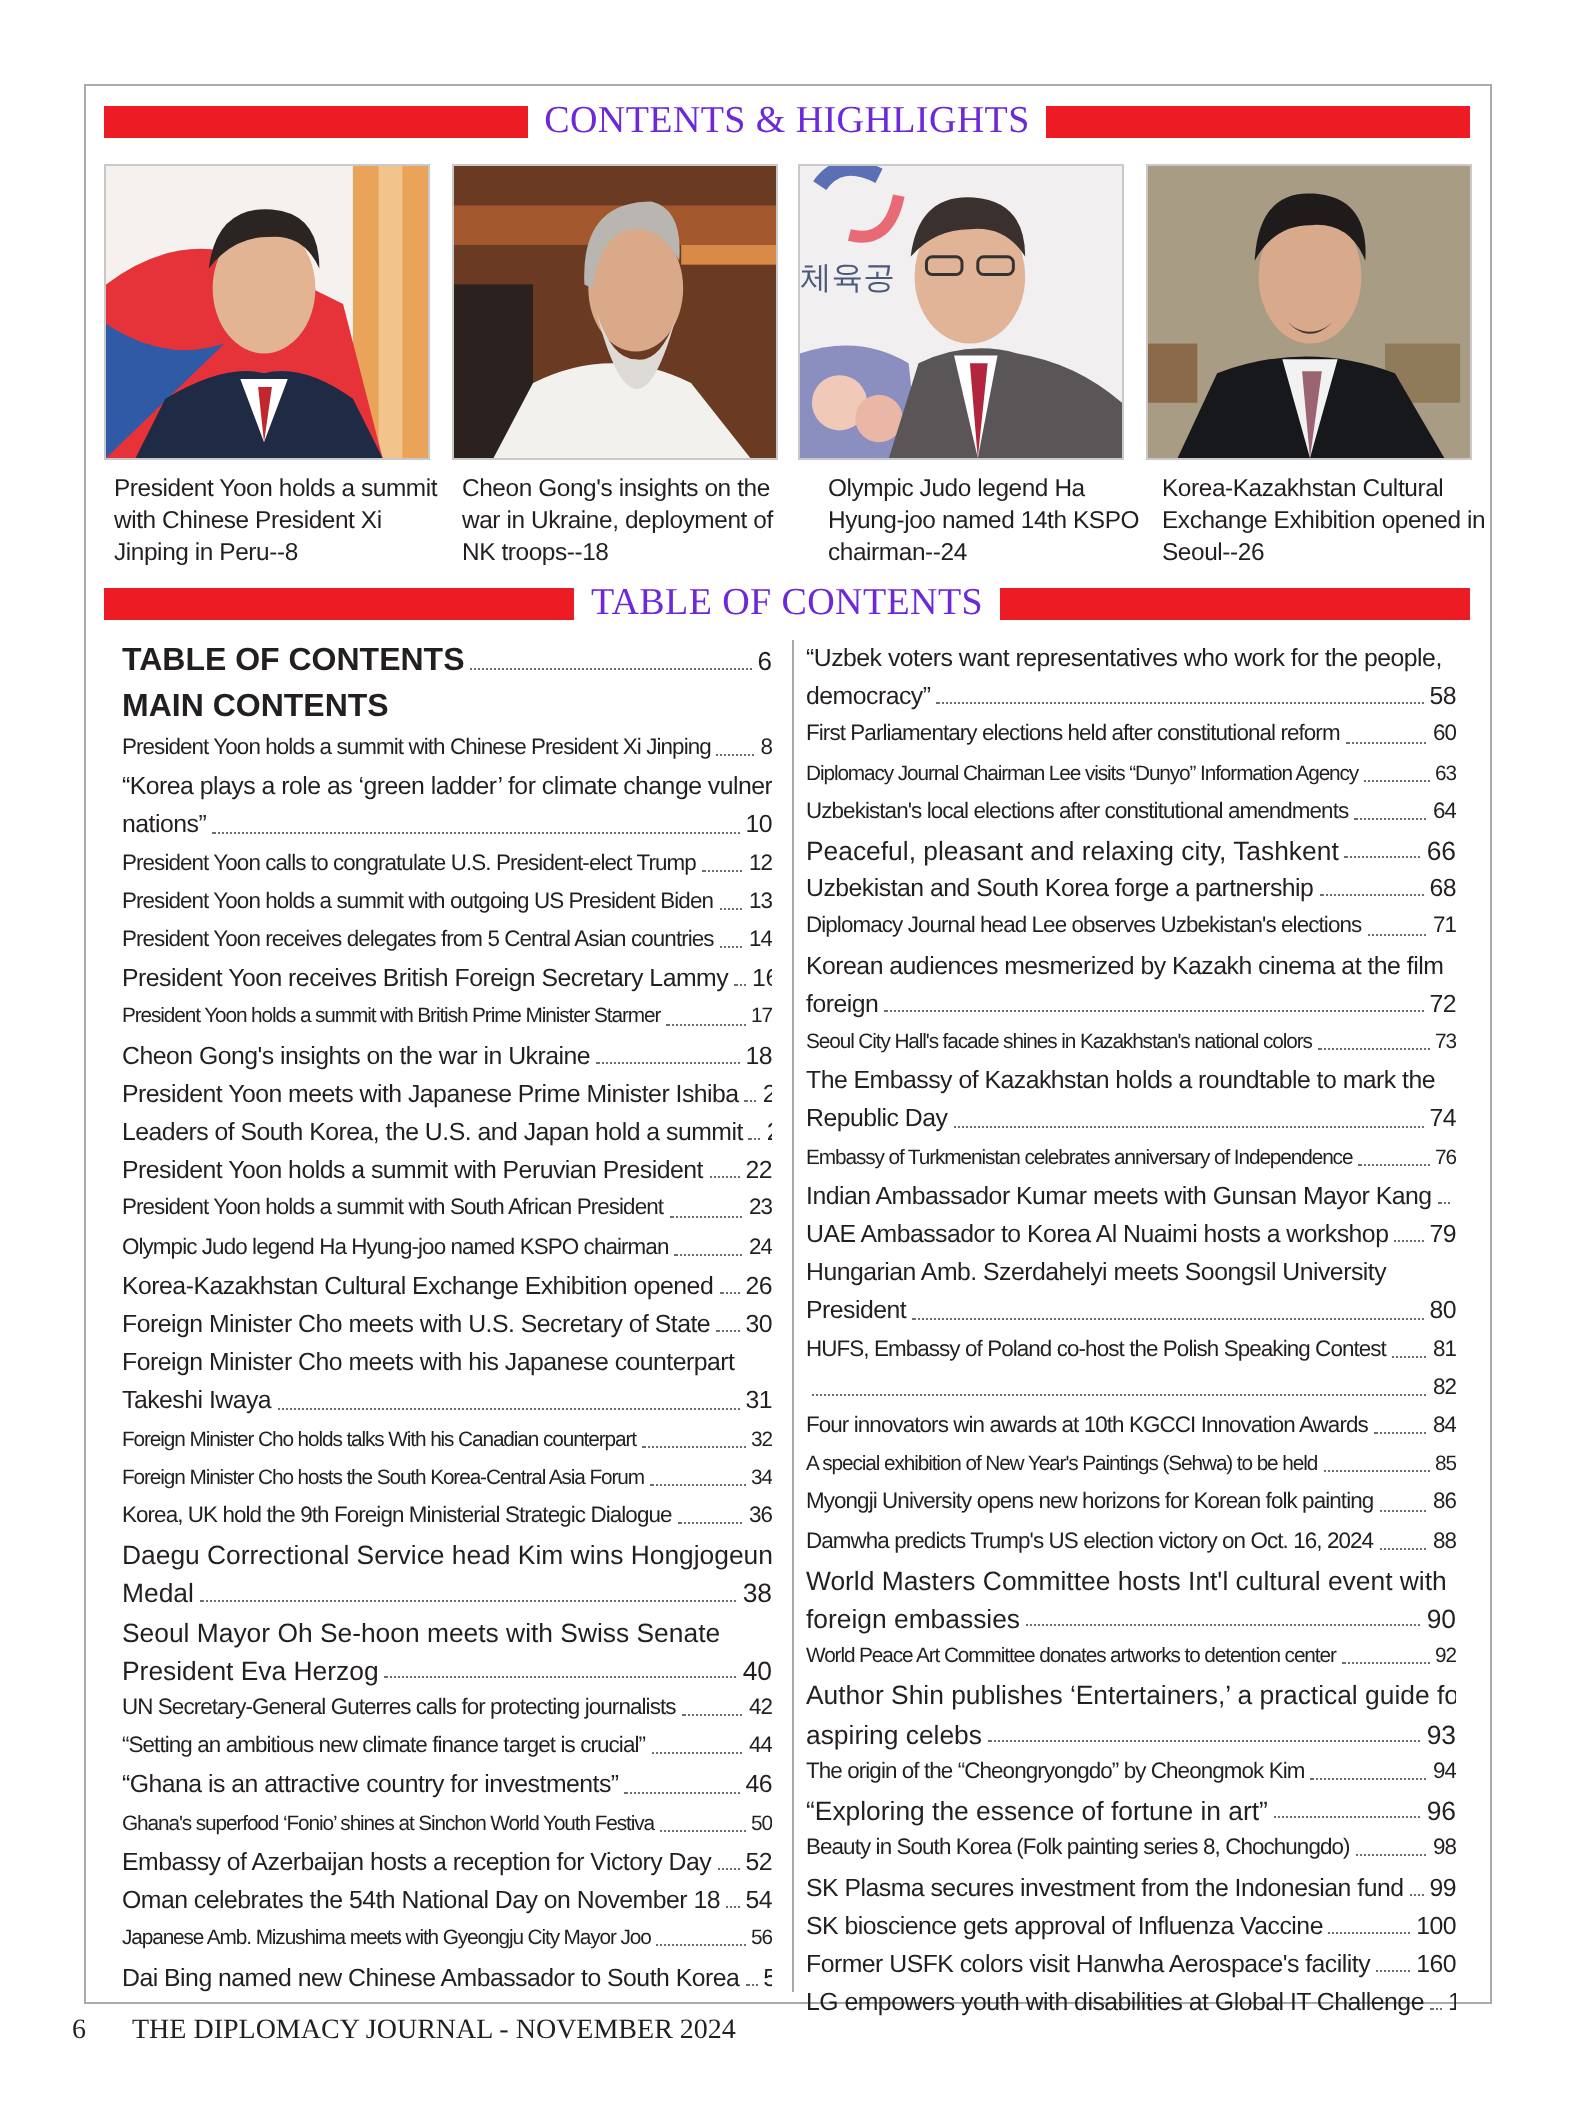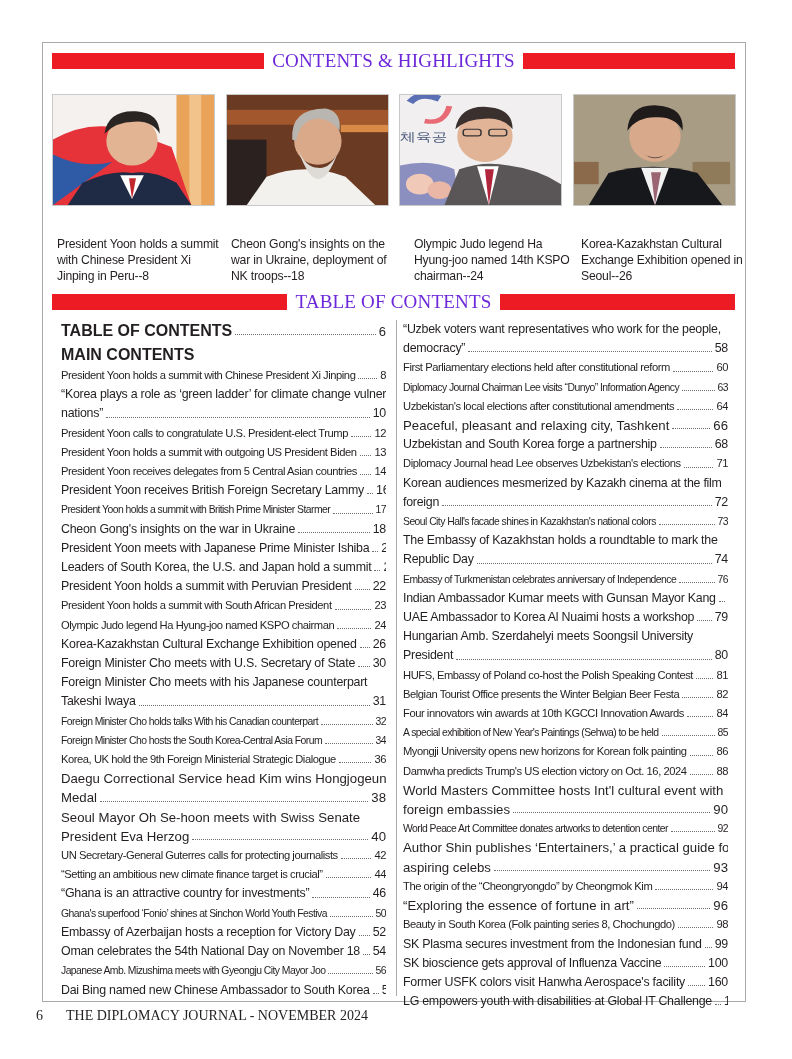--- a/index.html
+++ b/index.html
@@ -20,21 +20,21 @@
       font-family: "Liberation Serif", serif; font-size: 19px; color: #6d28d9;
       padding: 0 8px; white-space: nowrap; letter-spacing: 0.2px;
     }
     .banner-highlights { top: 53px; }
     .banner-toc { top: 294px; }
 
     .photos {
       position: absolute; left: 52px; top: 82px; width: 684px; height: 150px;
     }
     .photo {
-      position: absolute; top: 12px; width: 163px; height: 112px; overflow: hidden;
+      position: absolute; top: 0; width: 163px; height: 148px; overflow: hidden;
       border: 1px solid #c9c9c9;
     }
     .photo svg { display: block; width: 100%; height: 100%; }
     .p1 { left: 0; } .p2 { left: 174px; } .p3 { left: 347px; } .p4 { left: 521px; }
 
     .caption {
       position: absolute; top: 236px; width: 165px;
       font-size: 12.2px; line-height: 16px; color: #231f20;
       letter-spacing: -0.2px;
     }
@@ -495,21 +495,20 @@
       </div>
       <div class="entry sz-s">
         <div class="line">
           <span class="t">HUFS, Embassy of Poland co-host the Polish Speaking Contest</span>
           <span class="dots"></span>
           <span class="pg">81</span>
         </div>
       </div>
       <div class="entry sz-s">
         <div class="line">
-          <span class="t">Belgian Tourist Office presents the Winter Belgian Beer Festa</span>
           <span class="dots"></span>
           <span class="pg">82</span>
         </div>
       </div>
       <div class="entry sz-s">
         <div class="line">
           <span class="t">Four innovators win awards at 10th KGCCI Innovation Awards</span>
           <span class="dots"></span>
           <span class="pg">84</span>
         </div>

